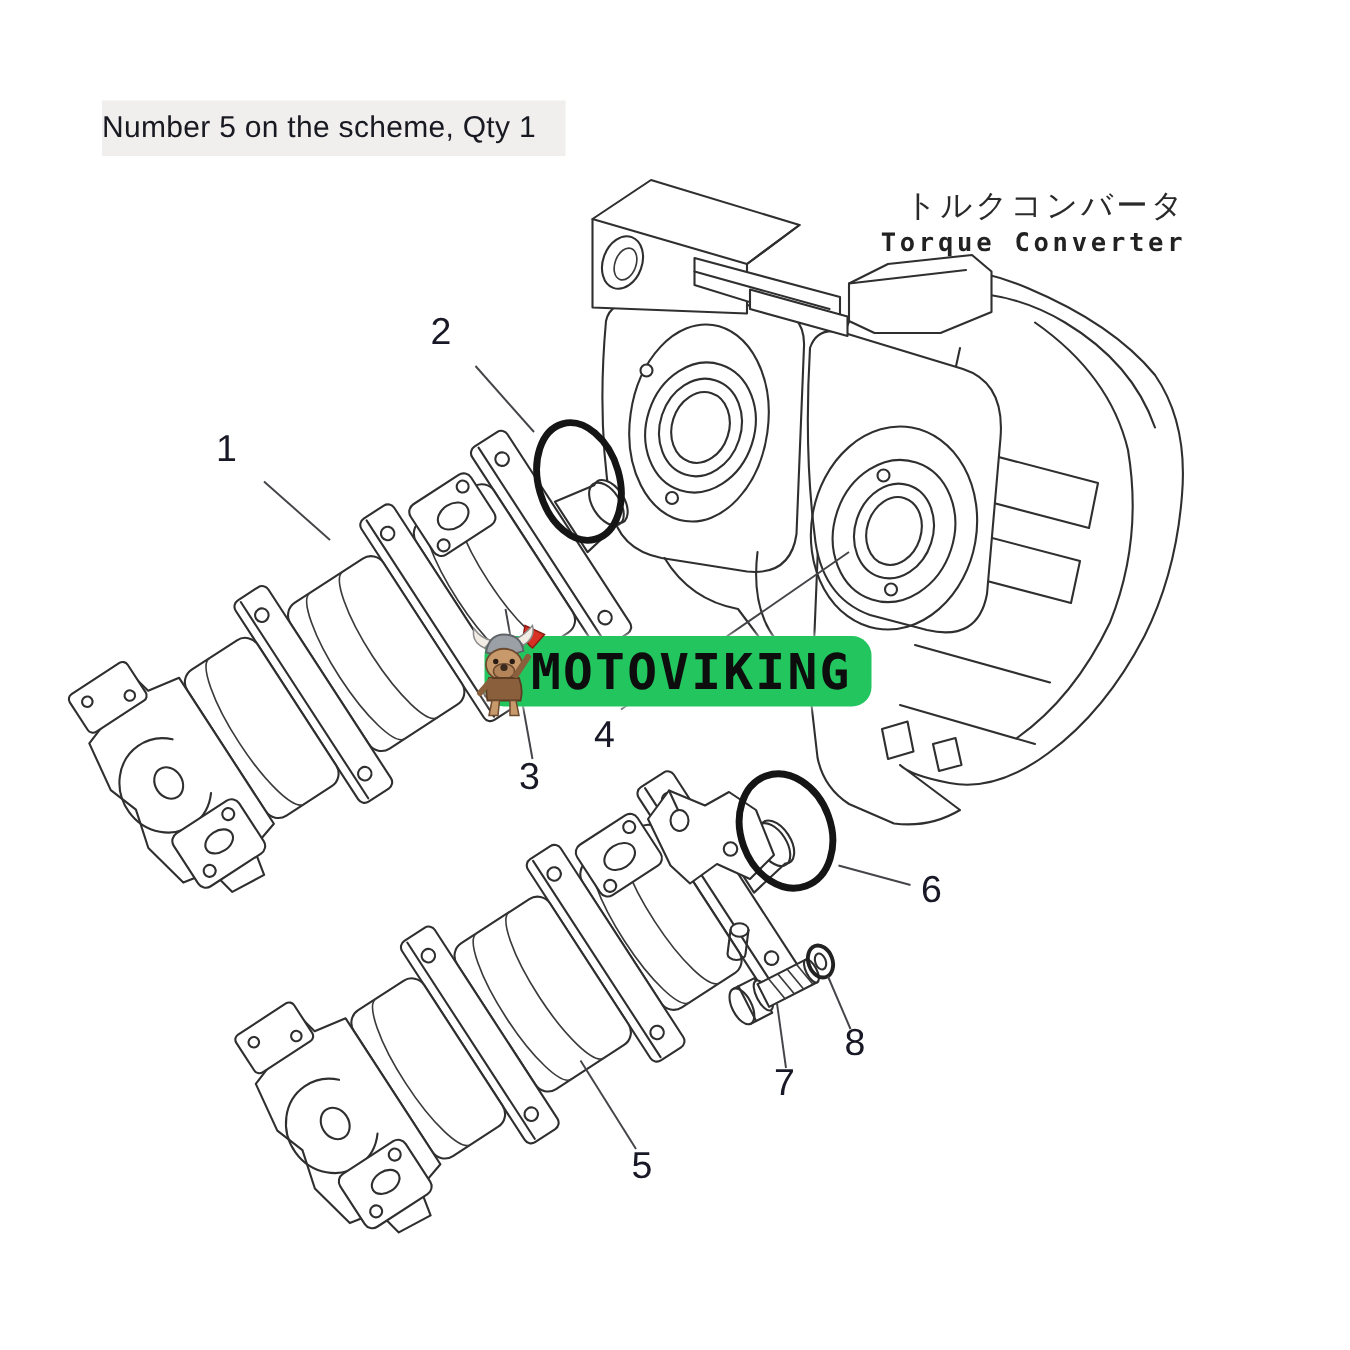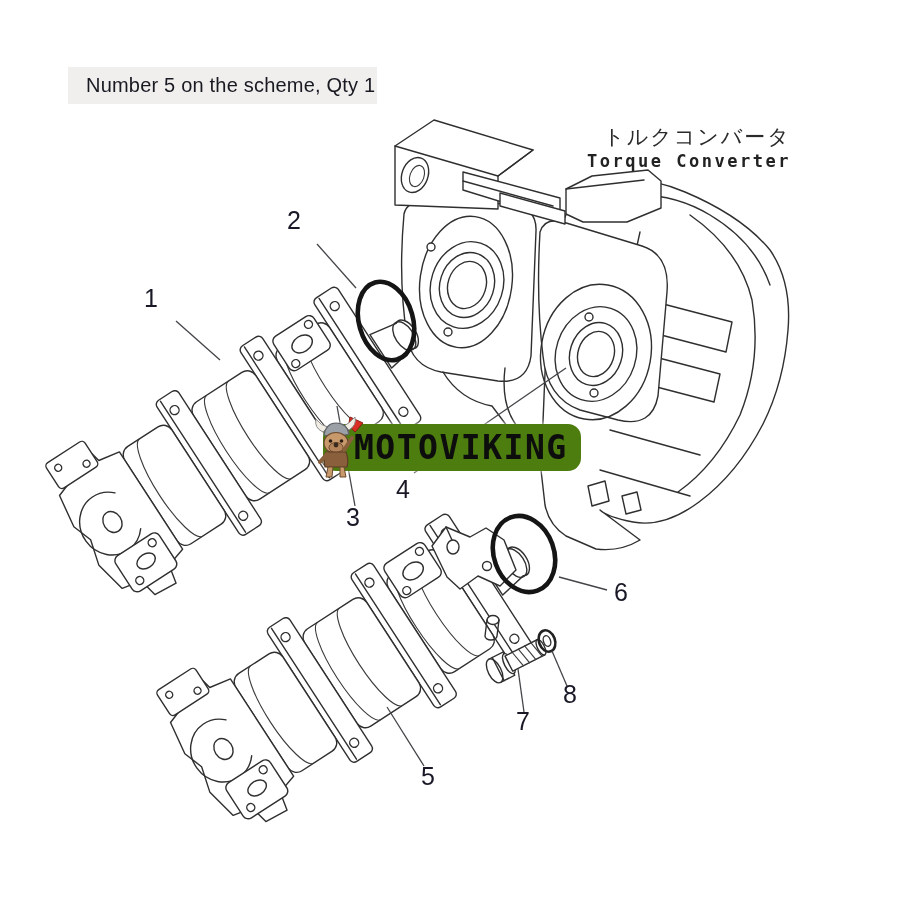--- a/index.html
+++ b/index.html
@@ -11,23 +11,23 @@
   .fl{fill:#ffffff;stroke:#2f2f2f;stroke-width:1.4;stroke-linejoin:round;stroke-linecap:round;}
   .thin{fill:none;stroke:#3a3a3a;stroke-width:1.1;}
   .oring{fill:none;stroke:#151515;stroke-width:4.6;}
   .leader{fill:none;stroke:#444449;stroke-width:1.3;}
   .callout{font-family:"Liberation Sans",sans-serif;font-size:25px;fill:#181826;}
   .jp{font-family:"DejaVu Sans",sans-serif;font-size:21px;letter-spacing:2px;fill:#2a2a2a;}
   .en{font-family:"DejaVu Sans Mono",monospace;font-size:17px;font-weight:bold;letter-spacing:2.5px;fill:#222;}
   
   .header-strip{position:absolute;left:68px;top:67px;width:309px;height:37px;background:#f0efee;
                 z-index:3;display:flex;align-items:center;}
-  .header-strip span{font-size:20px;color:#191922;padding-left:18px;letter-spacing:0.2px;}
+  .header-strip span{font-size:20px;color:#191922;padding-left:0;letter-spacing:0.2px;}
   
-  .watermark{position:absolute;left:323px;top:424px;width:258px;height:47px;background:#4d7c0f;
+  .watermark{position:absolute;left:323px;top:424px;width:258px;height:47px;background:#22c55e;
              border-radius:13px;z-index:4;box-shadow:0 0 6px rgba(255,255,255,0.9);}
   .watermark .brand{position:absolute;left:31px;top:0;height:47px;line-height:48px;
                     font-family:"DejaVu Sans Mono",monospace;font-weight:bold;font-size:33px;
                     letter-spacing:1.5px;color:#0d0d0d;}
   .mascot{position:absolute;left:-12px;top:-10px;z-index:5;}
 </style>
 </head>
 <body>
 
 <div class="canvas">

